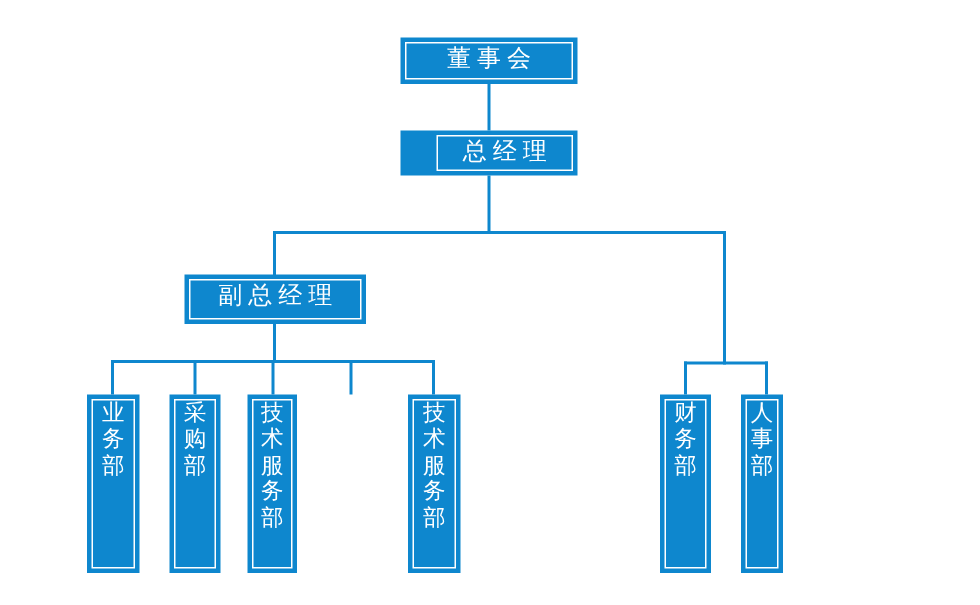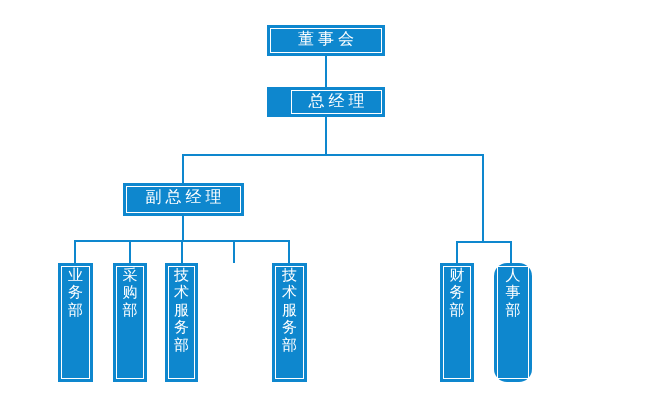--- a/index.html
+++ b/index.html
@@ -113,19 +113,19 @@
       <span class="lbl">财务部</span>
     </div>
   </div>
 
   <div class="node v-node" style="left:272px; top:263px; width:35px; height:119px;">
     <div class="inner">
       <span class="lbl">技术服务部</span>
     </div>
   </div>
 
-  <div class="node v-node" style="left:494px; top:263px; width:38px; height:119px;border-radius:13px;">
+  <div class="node v-node" style="left:494px; top:263px; width:28px; height:119px;">
     <div class="inner">
       <span class="lbl">人事部</span>
     </div>
   </div>
 
 </div>
 
 </body></html>

